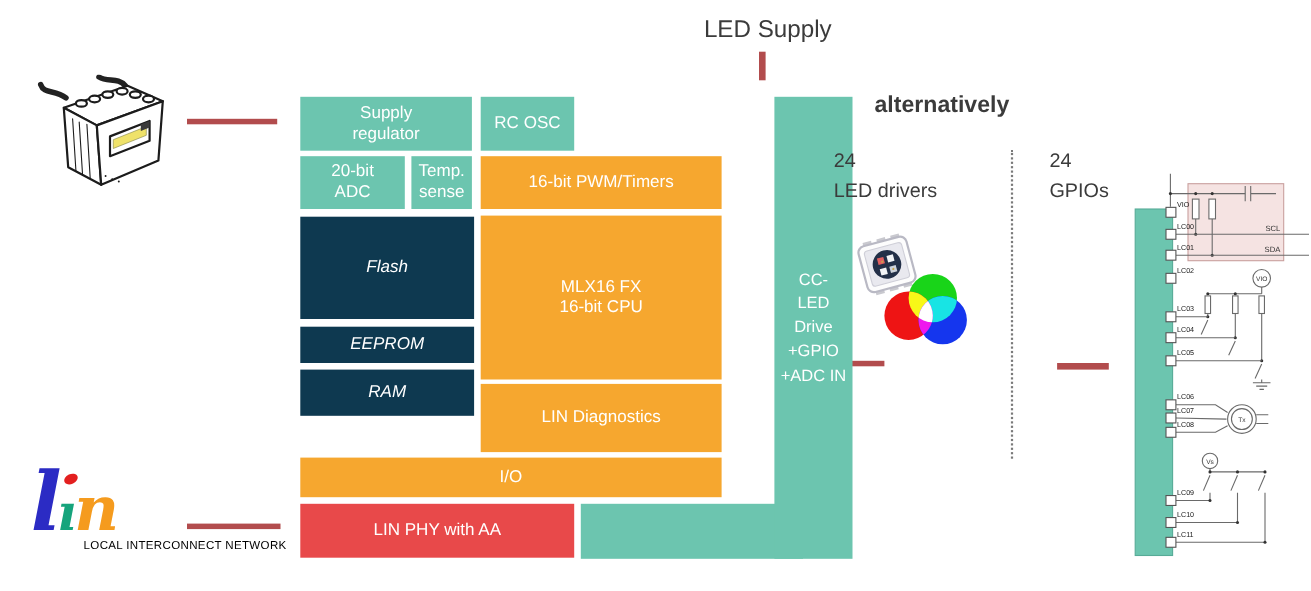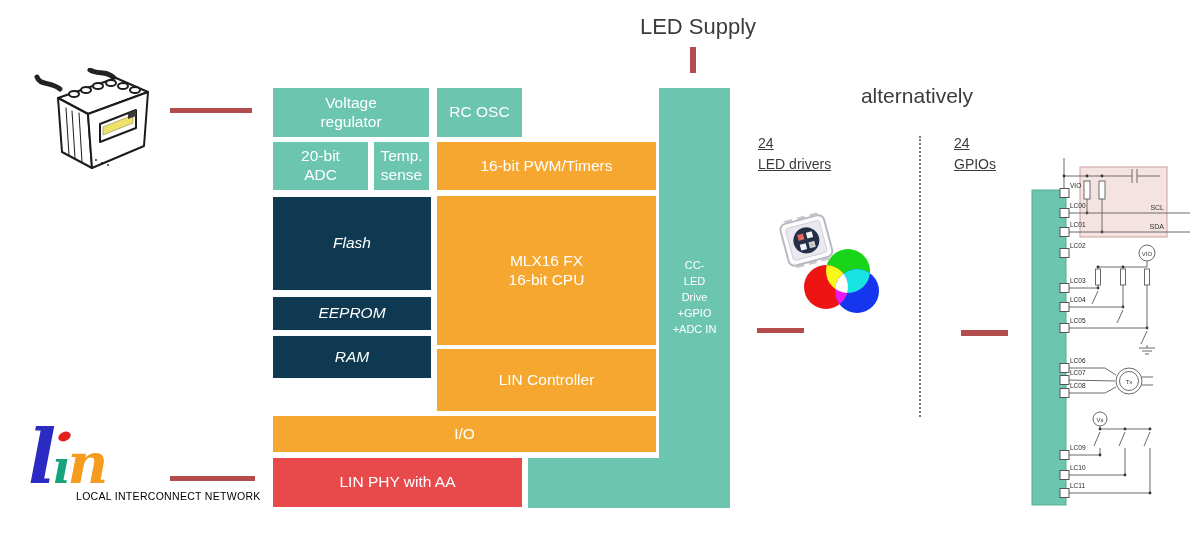--- a/index.html
+++ b/index.html
@@ -10,28 +10,28 @@
   
   .block{
     position:absolute;display:flex;align-items:center;justify-content:center;
     color:#fff;text-align:center;white-space:pre-line;font-size:15.5px;line-height:1.2;
   }
   .teal  {background:var(--teal,#6cc5af);}
   .orange{background:var(--orange,#f6a72f);}
   .navy  {background:var(--navy,#0e3950);font-style:italic;}
   .redblk{background:var(--red-block,#e8494a);}
   .darkblk{background:var(--dark-block,#3e3e3e);}
-  .cc-col{font-size:11px;line-height:1.45;}
+  .cc-col{font-size:15px;line-height:1.45;margin-left:45px;}
   
   .conn{position:absolute;background:var(--line-red,#b24c4d);}
   
   .flabel{position:absolute;color:var(--text-dark,#3b3b3b);white-space:pre-line;}
   .led-supply{left:628px;top:14px;width:140px;text-align:center;font-size:22px;}
-  .alternatively{left:823px;top:84px;width:150px;text-align:right;font-size:21px;}
-  .opt{font-size:14px;line-height:1.5;text-decoration:underline;}
+  .alternatively{left:795px;top:84px;width:150px;text-align:left;font-size:21px;font-weight:bold;}
+  .opt{font-size:18px;line-height:1.5;}
   .opt-led{left:758px;top:133px;}
   .opt-gpio{left:954px;top:133px;}
   .divider{position:absolute;left:919px;top:136px;height:281px;width:0;border-left:2px dotted #7a7a7a;}
   
   .artwork{position:absolute;}
   .sk{stroke:#1c1c1c;stroke-width:2;fill:#fff;stroke-linejoin:round;stroke-linecap:round;}
   .skthin{stroke:#1c1c1c;stroke-width:1;fill:none;stroke-linecap:round;}
   .cable{stroke:#222;stroke-width:5;fill:none;stroke-linecap:round;}
   
   .wire{stroke:#6a6a6a;stroke-width:1;fill:none;}
@@ -59,34 +59,34 @@
 
   <div class="flabel led-supply">LED Supply</div>
   <div class="conn" style="left:690px;top:47px;width:6px;height:26px"></div>
 
   <div class="conn" style="left:170px;top:108px;width:82px;height:5px"></div>
   <div class="conn" style="left:170px;top:476px;width:85px;height:5px"></div>
 
   <div class="conn" style="left:757px;top:328px;width:47px;height:5px"></div>
   <div class="conn" style="left:961px;top:330px;width:47px;height:6px"></div>
 
-  <div class="block teal" style="left:273px;top:88px;width:156px;height:49px">Voltage
+  <div class="block teal" style="left:273px;top:88px;width:156px;height:49px">Supply
 regulator</div>
   <div class="block teal" style="left:437px;top:88px;width:85px;height:49px">RC OSC</div>
   <div class="block teal" style="left:273px;top:142px;width:95px;height:48px">20-bit
 ADC</div>
   <div class="block teal" style="left:374px;top:142px;width:55px;height:48px">Temp.
 sense</div>
   <div class="block orange" style="left:437px;top:142px;width:219px;height:48px">16-bit PWM/Timers</div>
   <div class="block navy" style="left:273px;top:197px;width:158px;height:93px">Flash</div>
   <div class="block orange" style="left:437px;top:196px;width:219px;height:149px">MLX16 FX
 16-bit CPU</div>
   <div class="block navy" style="left:273px;top:336px;width:158px;height:42px">RAM</div>
   <div class="block navy" style="left:273px;top:297px;width:158px;height:33px">EEPROM</div>
-  <div class="block orange" style="left:437px;top:349px;width:219px;height:62px">LIN Controller</div>
+  <div class="block orange" style="left:437px;top:349px;width:219px;height:62px">LIN Diagnostics</div>
   <div class="block redblk" style="left:273px;top:458px;width:249px;height:49px">LIN PHY with AA</div>
   <div class="block orange" style="left:273px;top:416px;width:383px;height:36px">I/O</div>
   <div class="block teal" style="left:528px;top:458px;width:202px;height:50px"></div>
   <div class="block teal cc-col" style="left:659px;top:88px;width:71px;height:420px">CC-
 LED
 Drive
 +GPIO
 +ADC IN</div>
 
   <div class="flabel alternatively">alternatively</div>

